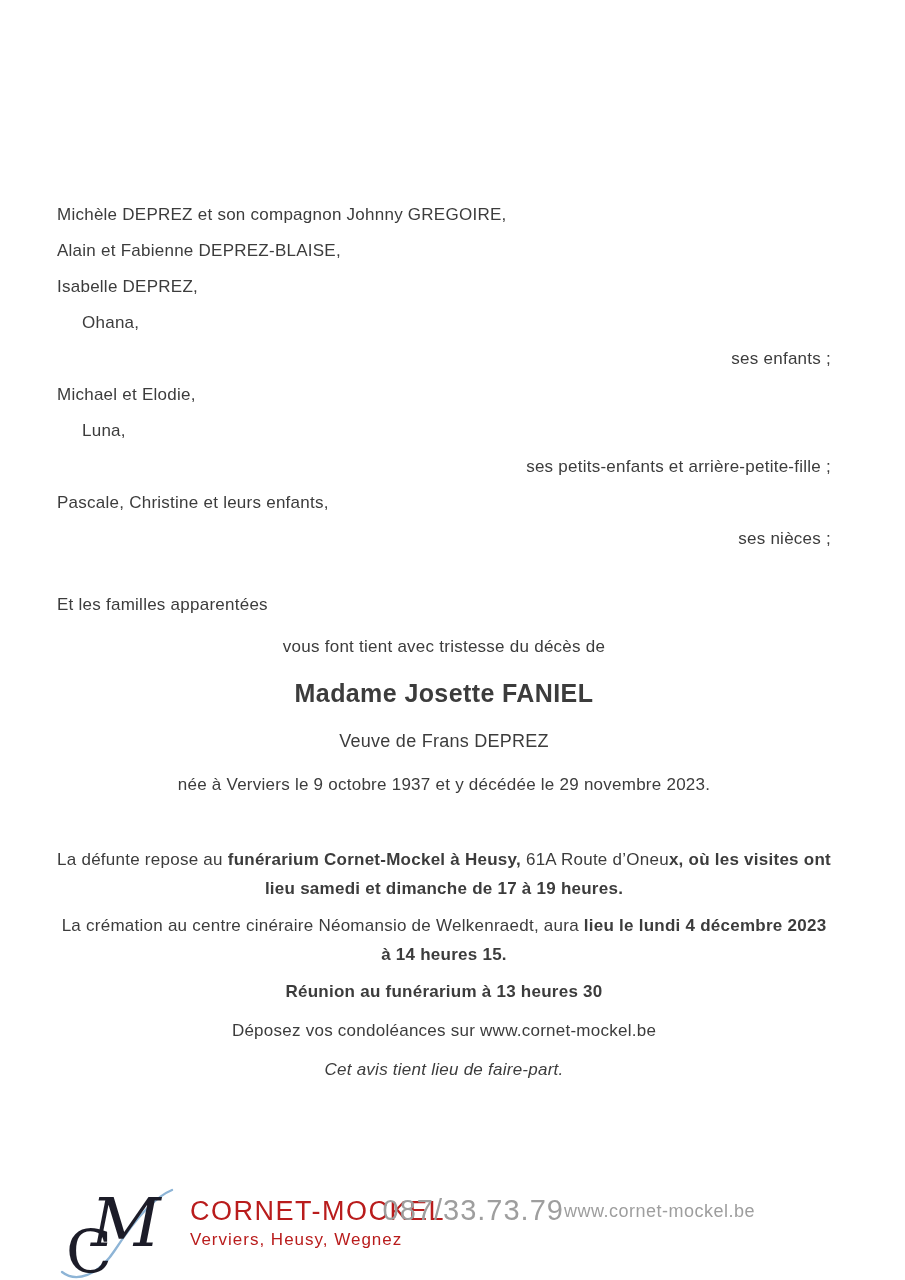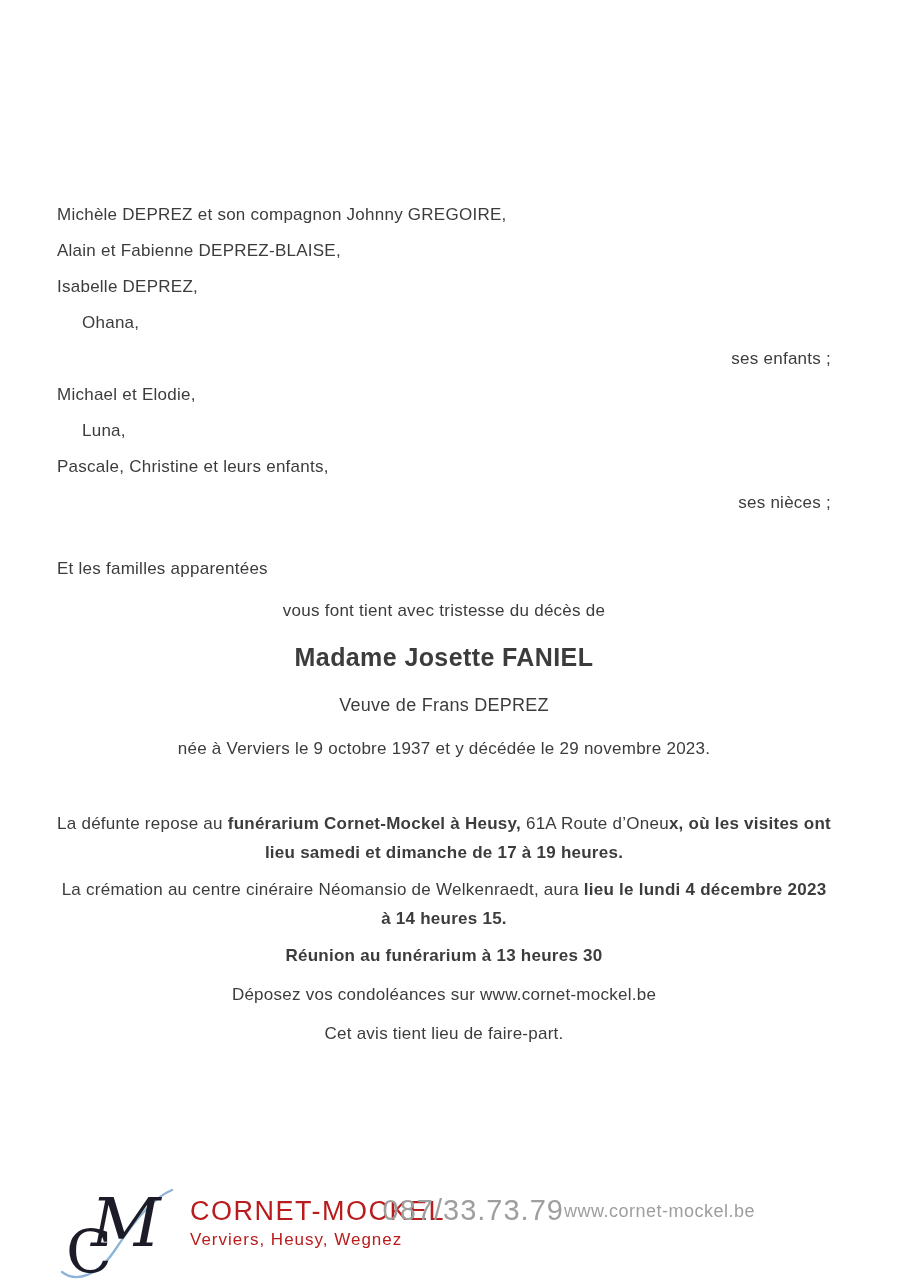--- a/index.html
+++ b/index.html
@@ -40,21 +40,21 @@
   .para {
     margin:0 auto; max-width:795px;
     text-align:center; line-height:29px;
   }
   .para.first { margin-top:42px; }
   .para.next  { margin-top:8px; }
   .b { font-weight:bold; }
 
   .reunion { margin-top:8px; font-weight:bold; line-height:29px; }
   .condolences { margin-top:10px; line-height:29px; }
-  .farewell { margin-top:10px; line-height:29px; }
+  .farewell { margin-top:10px; font-style:italic; line-height:29px; }
 
   .footer { position:absolute; left:0; top:1186px; width:905px; height:94px; }
   .logo-wrap { position:absolute; left:58px; top:0; width:120px; height:94px; }
   .brand { position:absolute; left:190px; top:10px; color:#b91c1c; }
   .brand-name { font-size:27px; letter-spacing:1.5px; line-height:30px; }
   .brand-loc  { font-size:17px; letter-spacing:1px; margin-top:4px; }
   .contact {
     position:absolute; right:150px; top:8px;
     display:flex; flex-direction:row; align-items:center;
     color:#9e9e9e;
@@ -69,20 +69,21 @@
   <div class="content">
 
     <div class="family-list">
       <div class="fam-line">Michèle DEPREZ et son compagnon Johnny GREGOIRE,</div>
       <div class="fam-line">Alain et Fabienne DEPREZ-BLAISE,</div>
       <div class="fam-line">Isabelle DEPREZ,</div>
       <div class="fam-line indent">Ohana,</div>
       <div class="fam-line right">ses enfants ;</div>
       <div class="fam-line">Michael et Elodie,</div>
       <div class="fam-line indent">Luna,</div>
+      <div class="fam-line right">ses petits-enfants et arrière-petite-fille ;</div>
       <div class="fam-line">Pascale, Christine et leurs enfants,</div>
       <div class="fam-line right">ses nièces ;</div>
     </div>
 
     <div class="families-line">Et les familles apparentées</div>
 
     <div class="center announce">vous font tient avec tristesse du décès de</div>
 
     <h1 class="deceased">Madame Josette FANIEL</h1>
 

